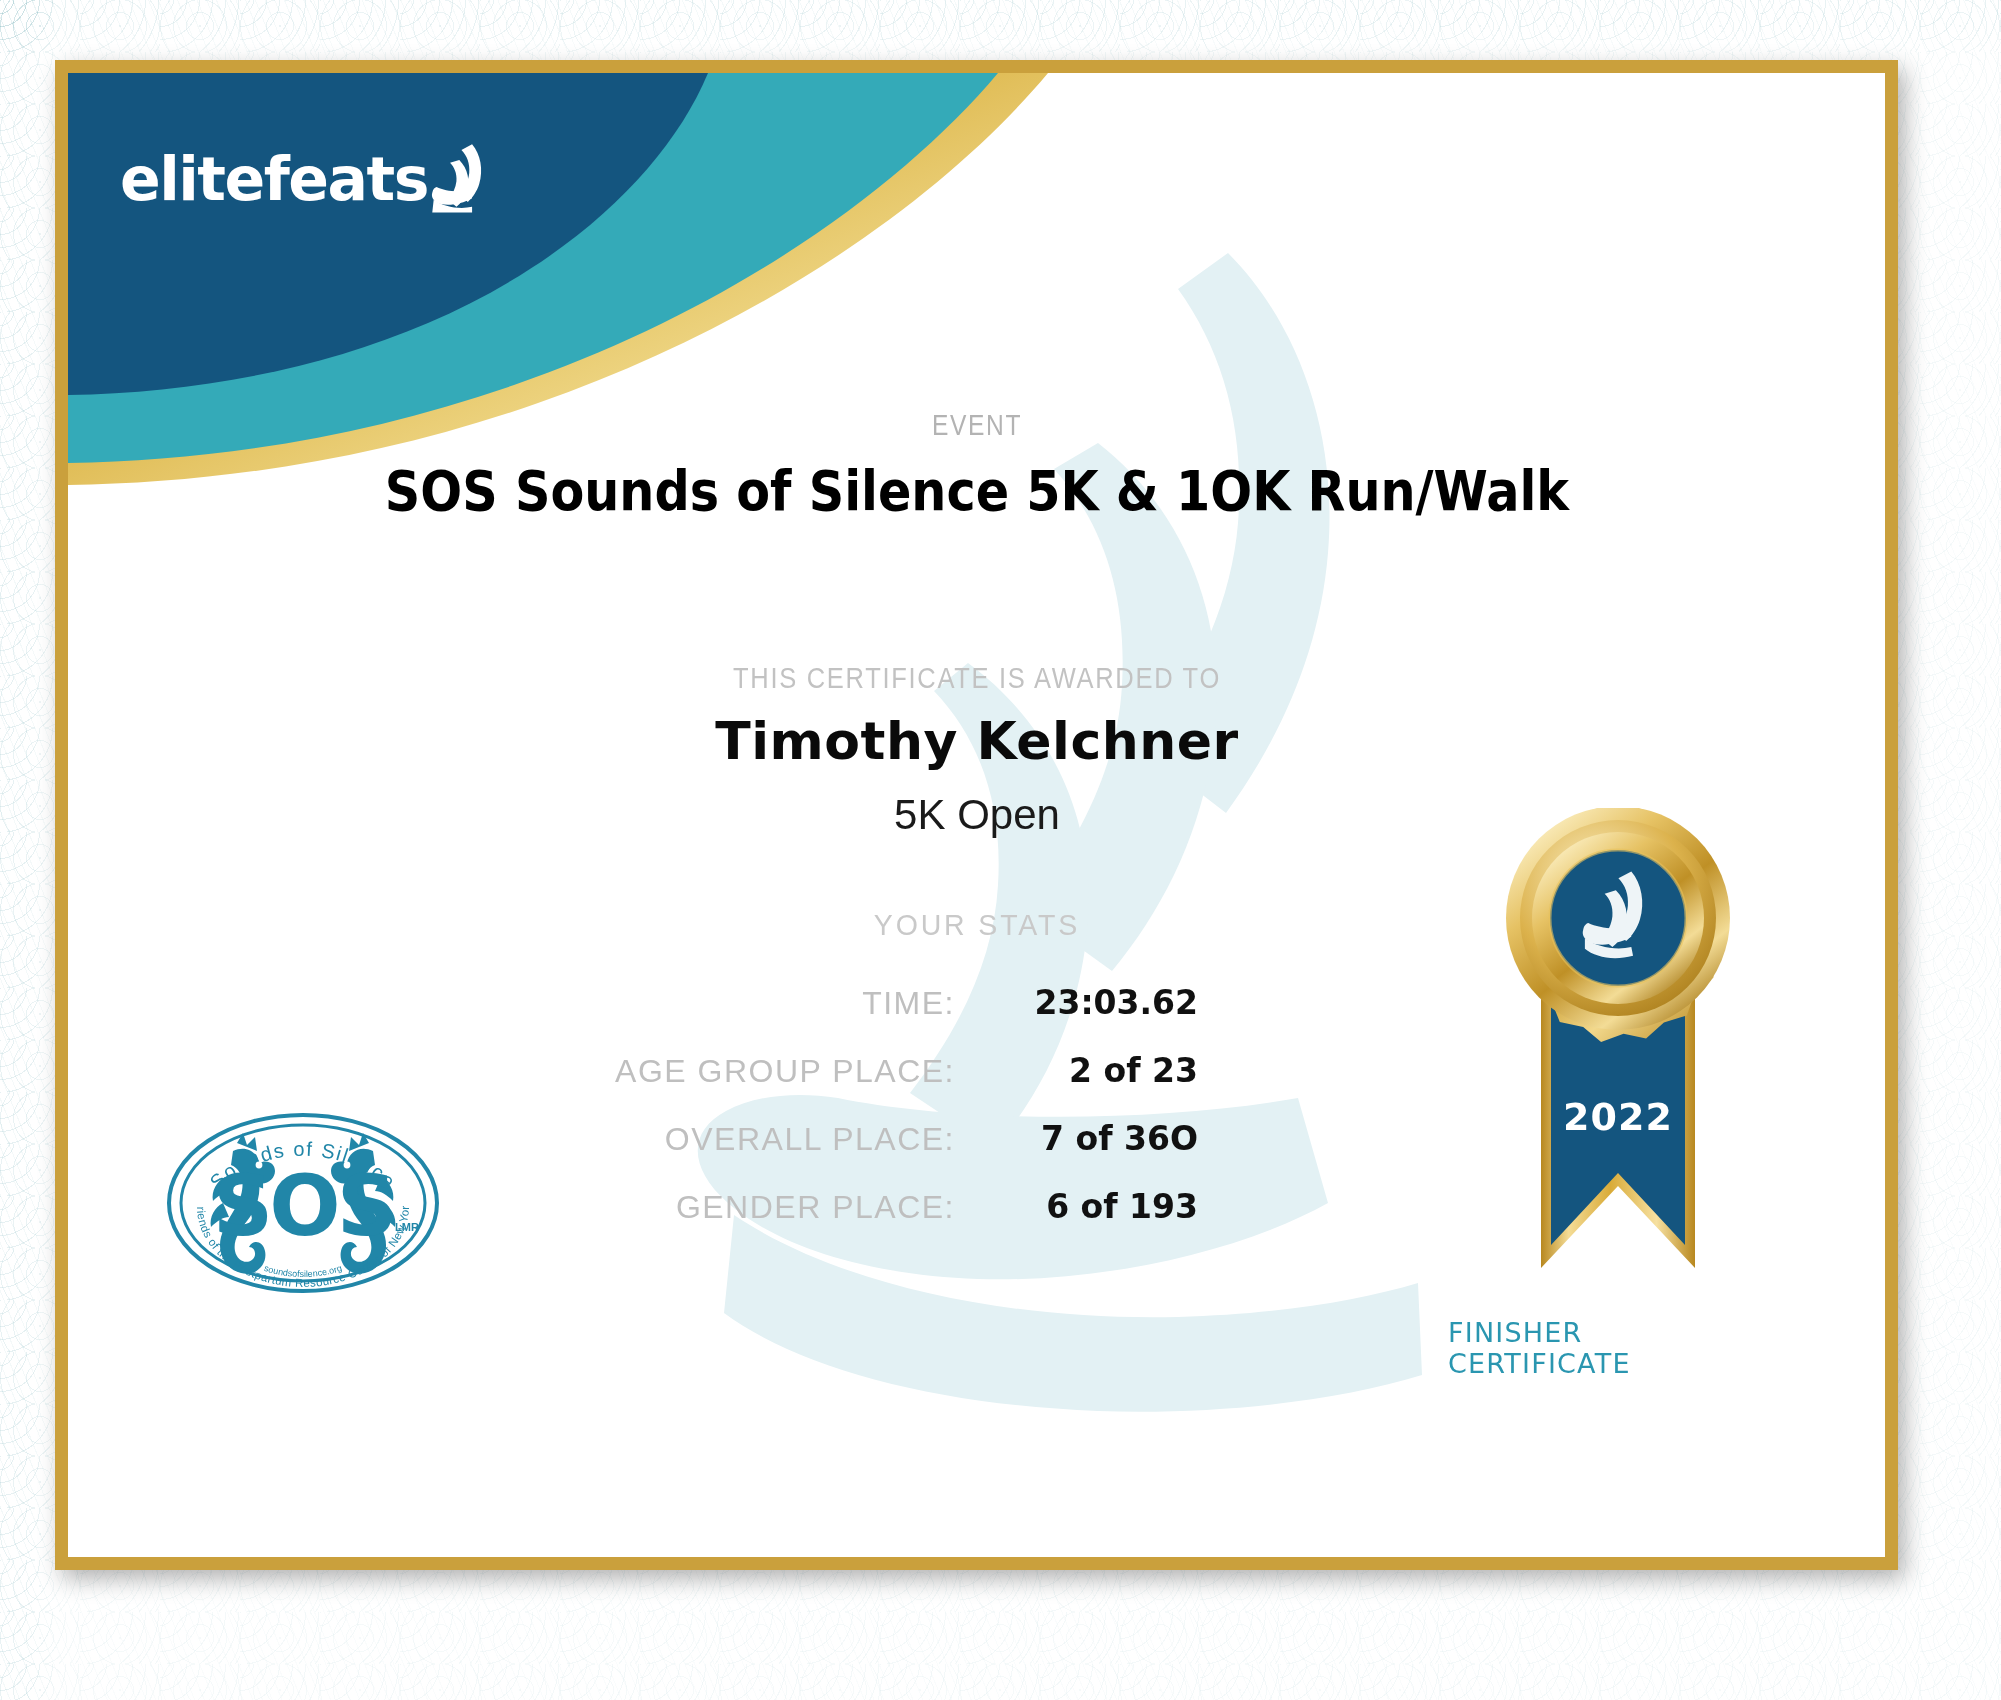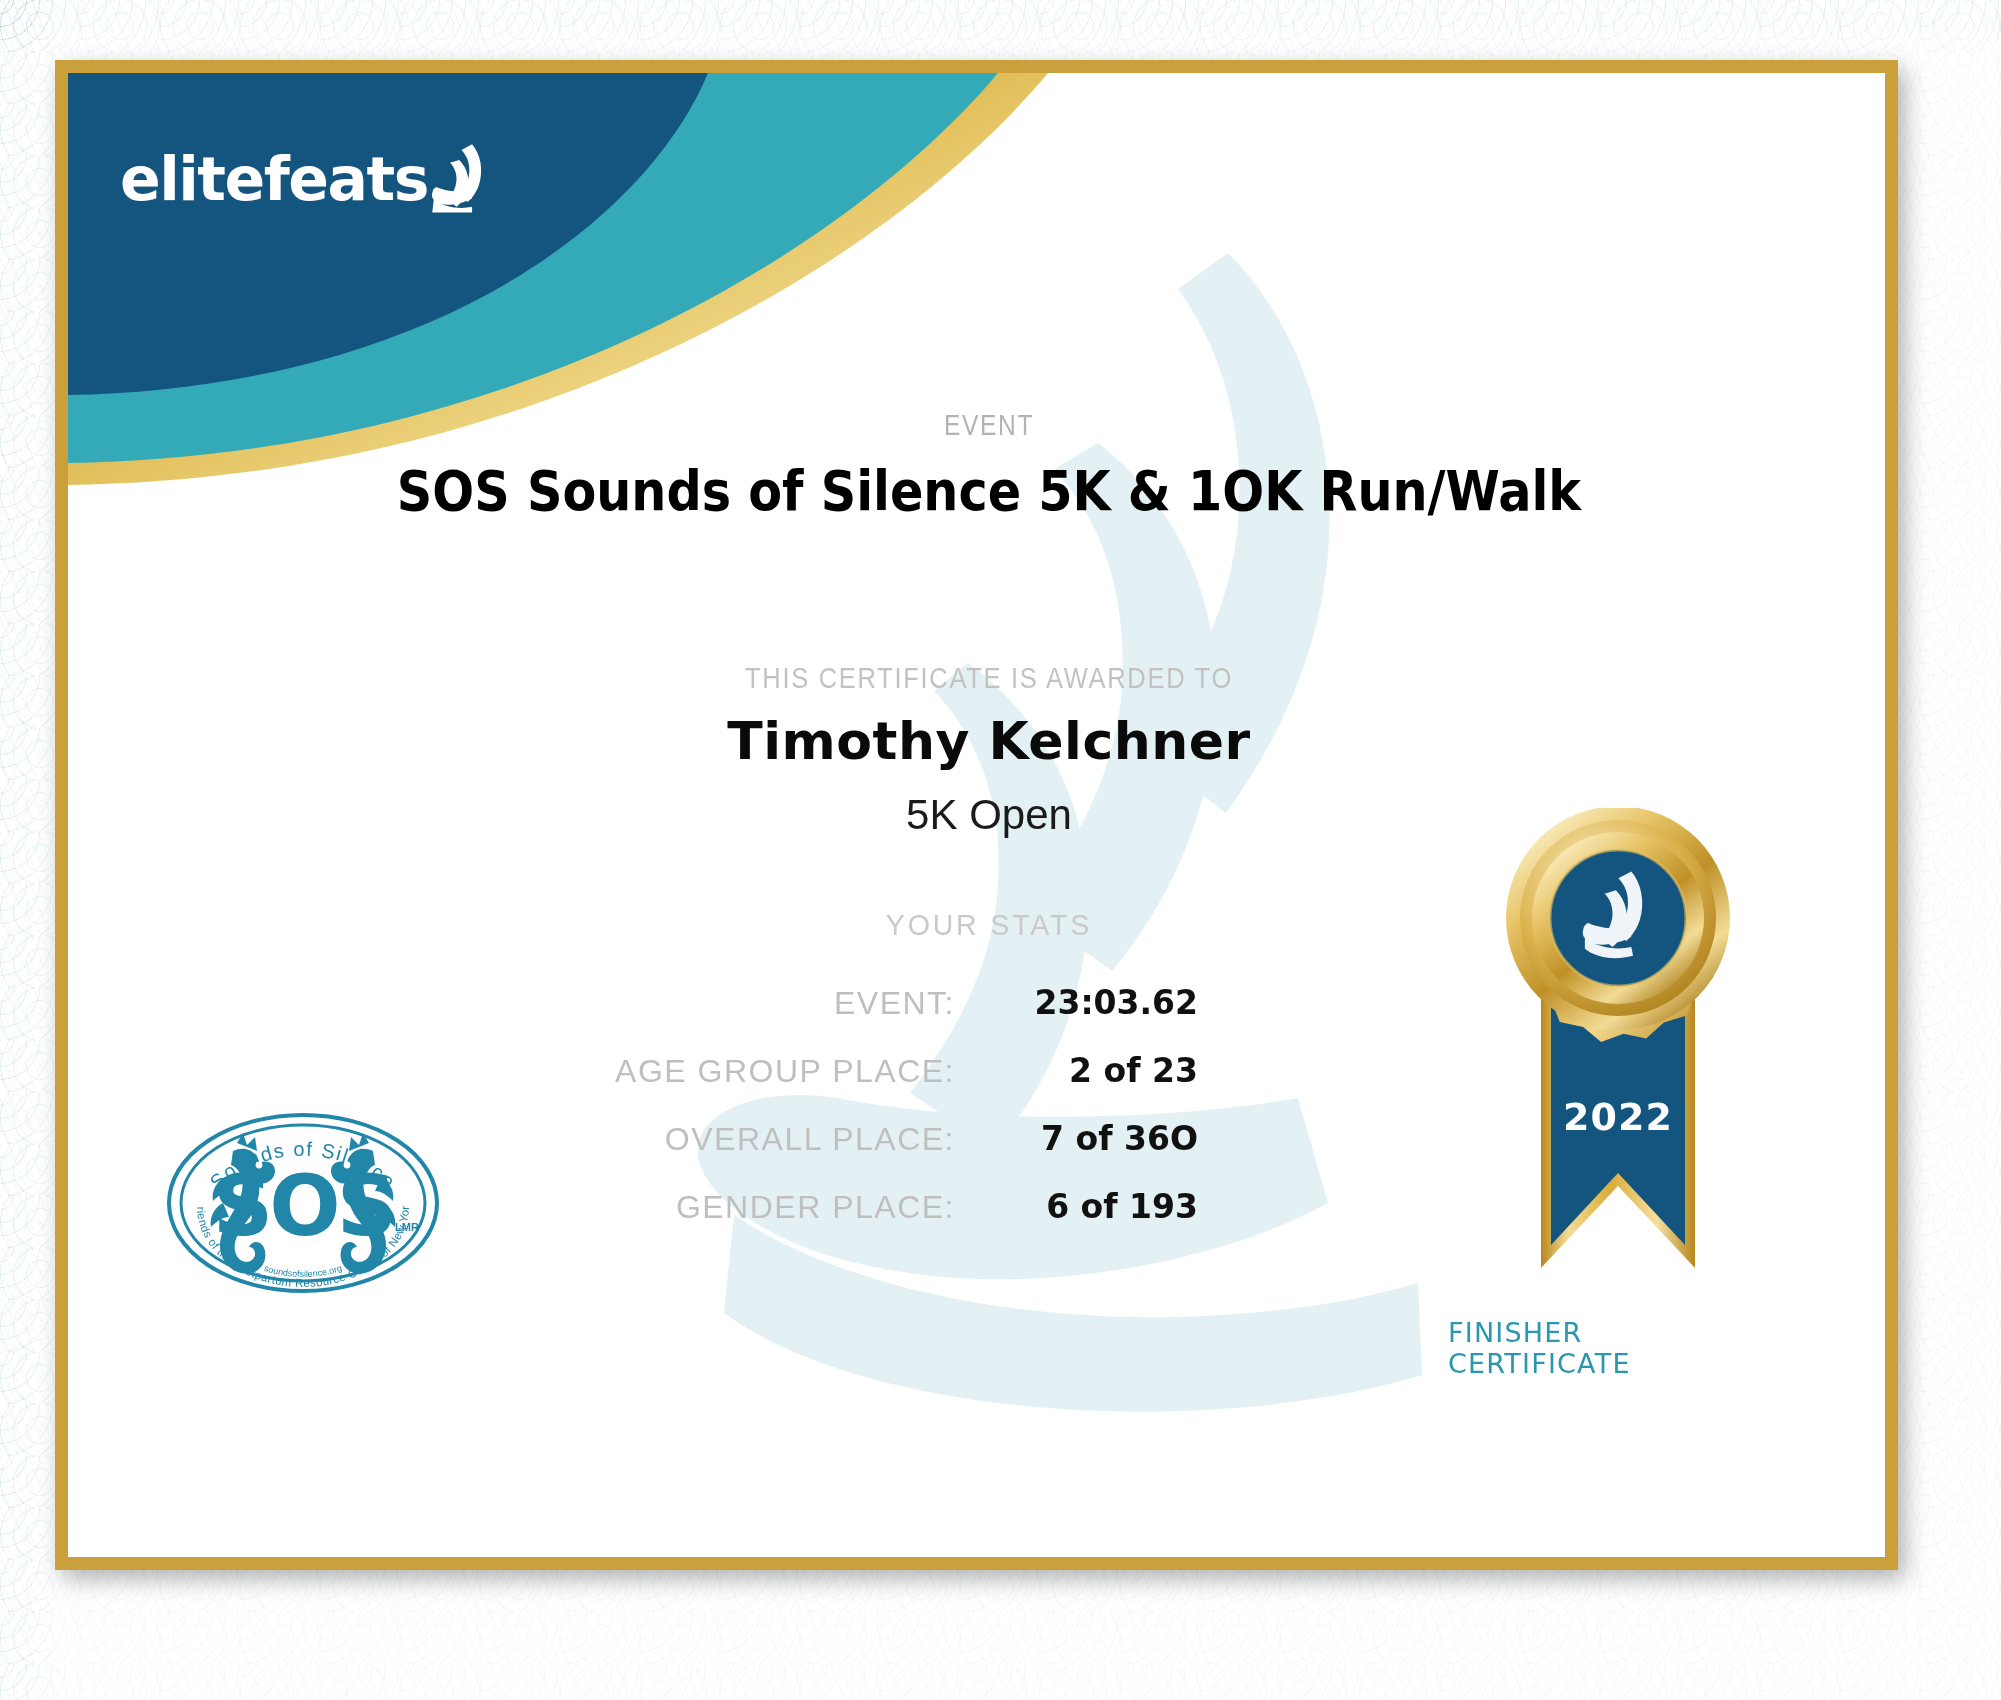--- a/index.html
+++ b/index.html
@@ -100,21 +100,20 @@
     line-height: 1;
   }
 
   
   .content {
     position: absolute;
     left: 0; top: 0;
     width: 1818px;
     height: 1485px;
     z-index: 5;
-    padding-left: 24px;
   }
 
   .label-cond {
     font-family: "Liberation Sans Narrow", "Liberation Sans", sans-serif;
     font-stretch: condensed;
     color: #b3b3b3;
     letter-spacing: 2px;
     text-align: center;
     font-weight: 400;
   }
@@ -319,21 +318,21 @@
         <div class="event-title">SOS Sounds of Silence 5K &amp; 1OK Run/Walk</div>
 
         <div class="label-cond awarded-label">THIS CERTIFICATE IS AWARDED TO</div>
         <div class="recipient-name">Timothy Kelchner</div>
         <div class="recipient-div">5K Open</div>
 
         <div class="label-cond stats-label">YOUR STATS</div>
 
         <div class="stats-table">
           <div class="stat-row">
-            <span class="stat-label">EVENT:</span>
+            <span class="stat-label">TIME:</span>
             <span class="stat-value">23:03.62</span>
           </div>
           <div class="stat-row">
             <span class="stat-label">AGE GROUP PLACE:</span>
             <span class="stat-value">2 of 23</span>
           </div>
           <div class="stat-row">
             <span class="stat-label">OVERALL PLACE:</span>
             <span class="stat-value">7 of 36O</span>
           </div>

